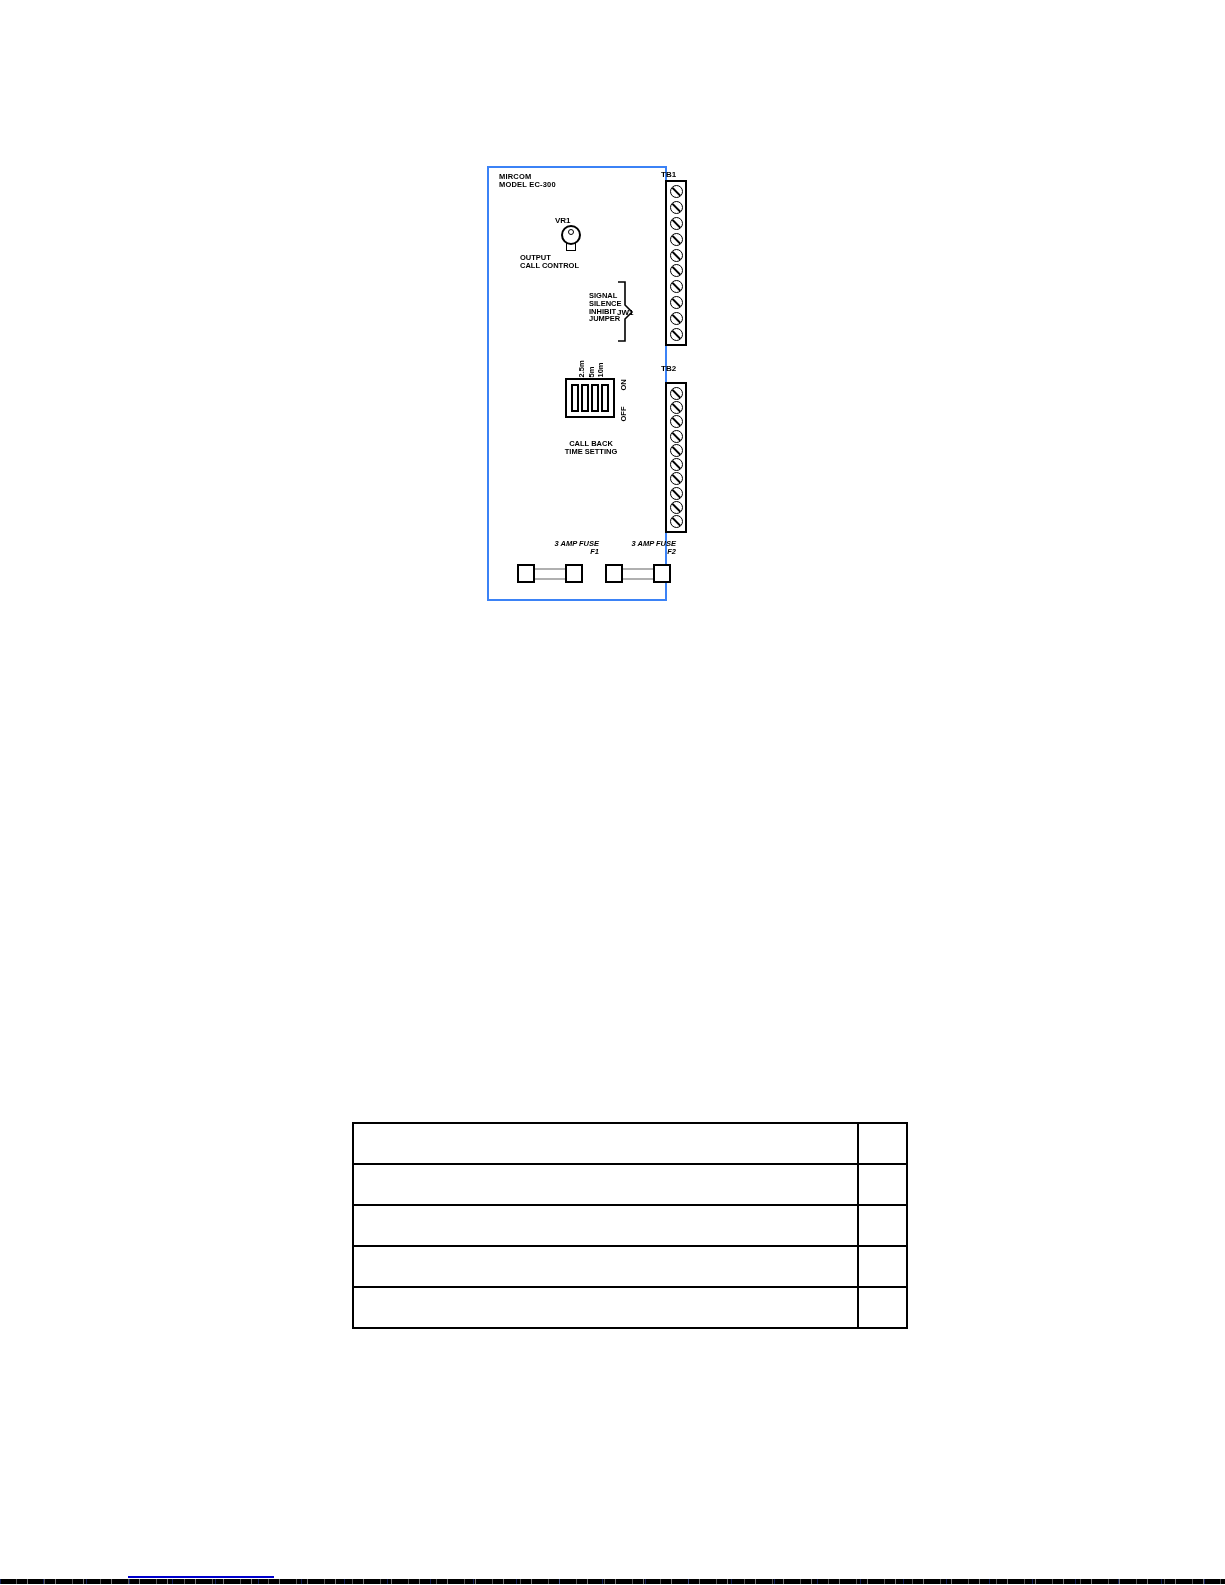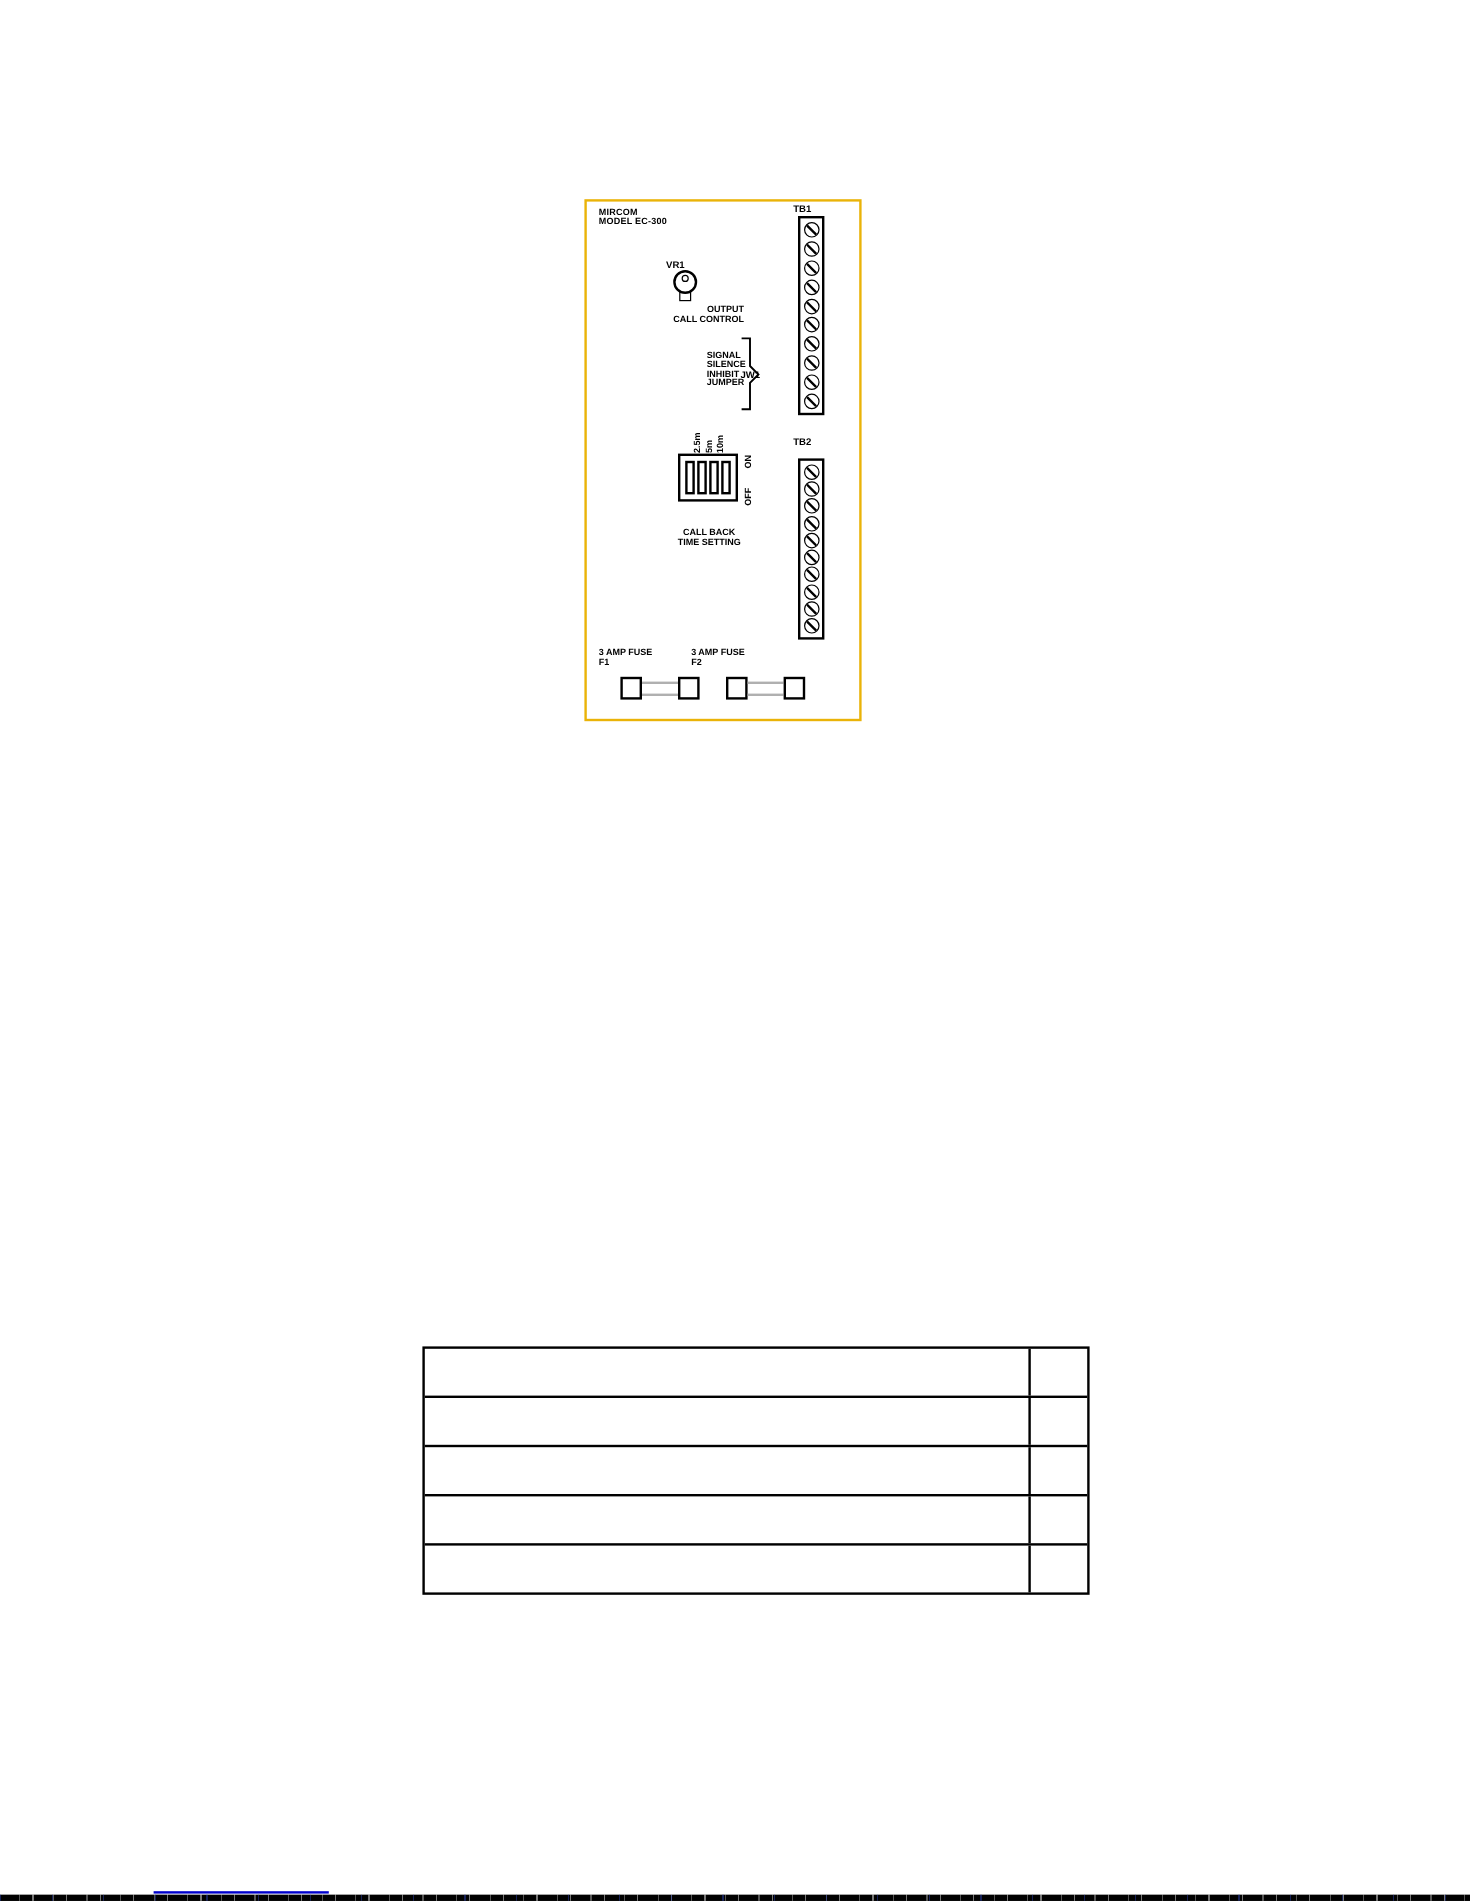--- a/index.html
+++ b/index.html
@@ -5,22 +5,22 @@
   * { margin:0; padding:0; box-sizing:border-box; }
   html,body { background:#ffffff; }
   body {
     width:1225px; height:1585px; position:relative; overflow:hidden;
     font-family:"Liberation Sans", sans-serif; color:#000;
   }
   .abs { position:absolute; }
 
   
   .board {
-    position:absolute; left:487px; top:166px; width:231px; height:435px;
-    border:2px solid #eab308; background:#fff;
+    position:absolute; left:487px; top:166px; width:180px; height:435px;
+    border:2px solid #3b82f6; background:#fff;
   }
   .board .abs { position:absolute; }
   .txt { font-weight:bold; color:#000; }
 
   .board-title { left:10px; top:5px; font-size:7.5px; line-height:8px; letter-spacing:.2px; white-space:pre-line; }
 
   .tb-label { font-size:8px; text-align:left; width:20px; }
   .tb1-label { left:172px; top:2px; }
   .tb2-label { left:172px; top:196px; }
 
@@ -37,42 +37,42 @@
   }
   .screw::after {
     content:""; position:absolute; left:50%; top:-2px; bottom:-2px; width:1.5px;
     margin-left:-0.75px; background:#000; transform:rotate(-45deg);
   }
 
   .vr1-label { left:66px; top:48px; width:30px; font-size:8px; text-align:left; }
   .pot-tab  { left:77px; top:74px; width:10px; height:9px; border:1.5px solid #000; background:#fff; }
   .pot-outer{ left:72px; top:57px; width:20px; height:20px; border:2px solid #000; border-radius:50%; background:#fff; }
   .pot-inner{ left:79px; top:61px; width:6px; height:6px; border:1.5px solid #000; border-radius:50%; }
-  .output-caption { left:31px; top:86px; width:100px; text-align:right; font-size:7.5px; line-height:8px; }
+  .output-caption { left:31px; top:86px; width:100px; text-align:left; font-size:7.5px; line-height:8px; }
 
   .jw1-lines { left:100px; top:124px; font-size:7.5px; line-height:7.8px; }
   .jw1-bracket { left:128px; top:111px; }
   .jw1-label { left:128px; top:140px; font-size:8px;text-align:right; }
 
   .rot { transform:rotate(-90deg); font-size:7.5px; font-weight:bold; line-height:9px; height:9px; text-align:left; white-space:nowrap; }
   .dip-time-1 { left:78px; top:191px; width:28px; }
   .dip-time-2 { left:88px; top:191px; width:28px; }
   .dip-time-3 { left:97px; top:191px; width:28px; }
   .on-label  { left:126px; top:210px; width:16px; }
   .off-label { left:123px; top:238px; width:22px; }
 
   .dip-block {
     left:76px; top:210px; width:50px; height:40px; border:2px solid #000; background:#fff;
     display:flex; justify-content:space-between; align-items:center; padding:4px 4px;
   }
   .dip-slot { width:8px; height:28px; border:2px solid #000; background:#fff; flex:0 0 auto; }
 
   .callback-caption { left:52px; top:256px; width:100px; text-align:center; font-size:7.5px; line-height:8px;margin-top:16px; }
 
-  .fuse-caption { width:100px; text-align:left; font-size:7.5px; line-height:8px; }
+  .fuse-caption { width:100px; text-align:right; font-size:7.5px; line-height:8px;font-style:italic; }
   .fuse1-caption { left:10px; top:372px; }
   .fuse2-caption { left:87px; top:372px; }
   .fuse-icon { top:396px; display:flex; align-items:center; }
   .fuse1-icon { left:28px; }
   .fuse2-icon { left:116px; }
   .fuse-cap { width:18px; height:19px; border:2px solid #000; background:#fff; flex:0 0 auto; }
   .fuse-body { width:30px; height:12px; border-top:2px solid #b0b0b0; border-bottom:2px solid #b0b0b0; flex:0 0 auto; }
 
   
   .doc-table {

